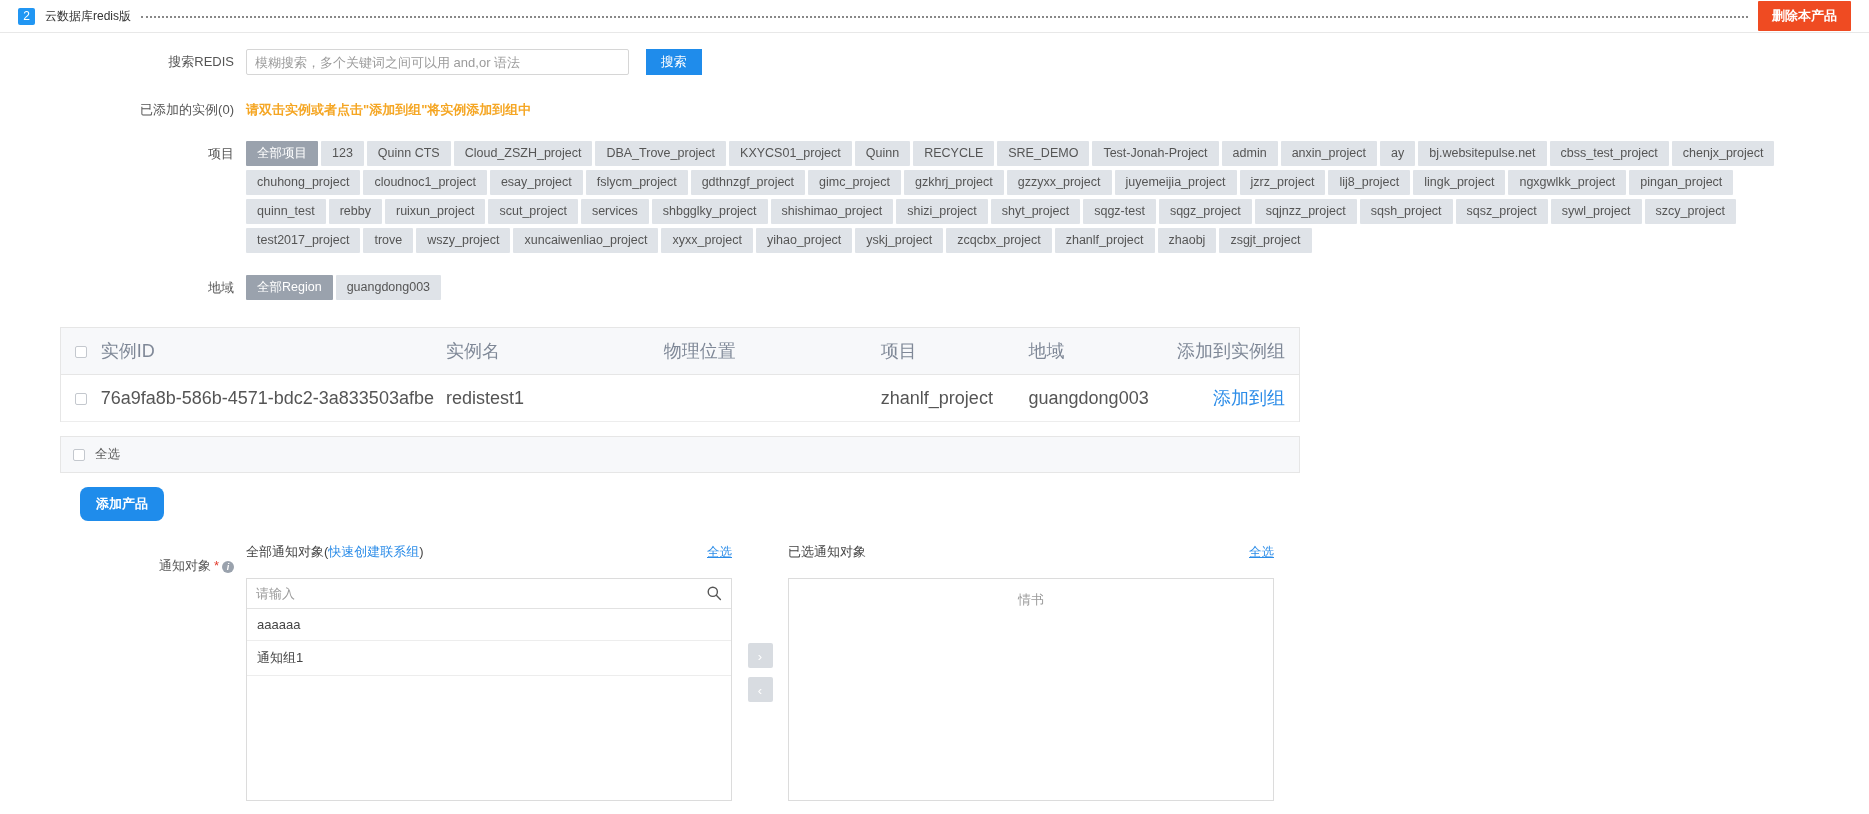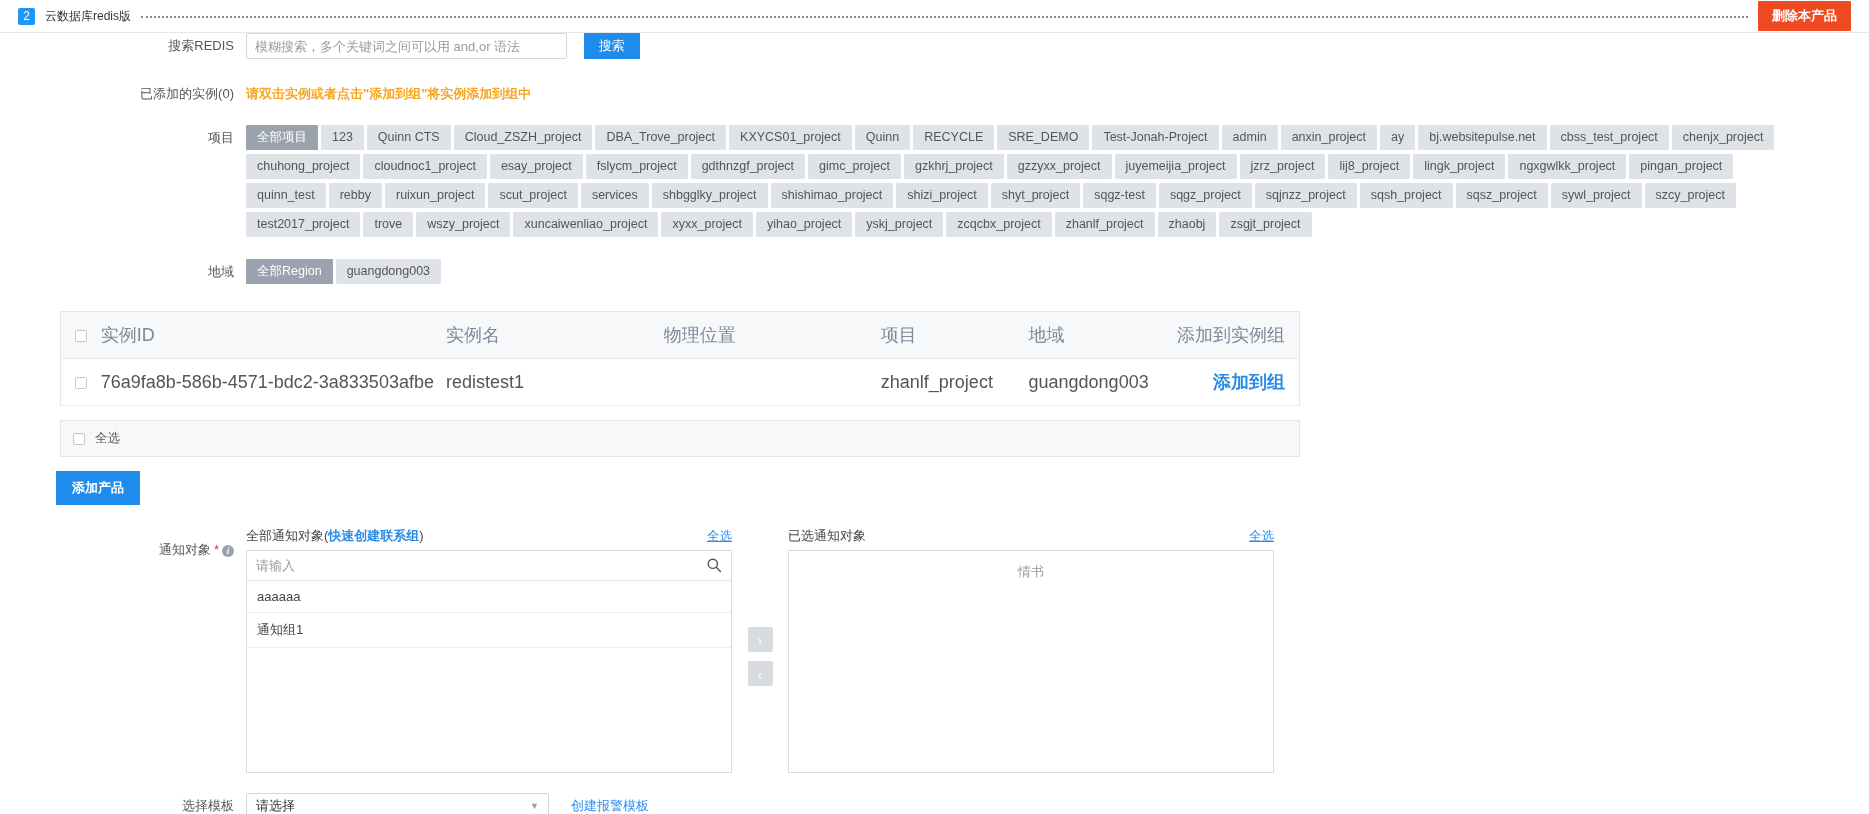--- a/index.html
+++ b/index.html
@@ -61,35 +61,36 @@
   }
   .header-sep {
     border-bottom: 1px solid #e8e8e8;
     margin: 0;
   }
 
   
   .form-row {
     display: flex;
     align-items: flex-start;
+    margin-top: 16px;
   }
   .row-label {
     width: 246px;
     text-align: right;
     padding-right: 12px;
     font-size: 13px;
     color: #555;
     flex: 0 0 246px;
     line-height: 26px;
   }
   .row-body { flex: 1 1 auto; min-width: 0; }
 
   
   .search-input {
-    width: 321px;
+    width: 383px;
     height: 26px;
     border: 1px solid #d6d6d6;
     padding: 0 8px;
     font-family: inherit;
     font-size: 13px;
     color: #a21caf;
     outline: none;
     border-radius: 2px;
     vertical-align: top;
   }
@@ -166,21 +167,21 @@
     color: #555;
     border-bottom: 1px solid #ededed;
     white-space: nowrap;
   }
   .col-check { width: 34px; text-align: center !important; padding-left: 12px !important; }
   .col-name  { width: 230px; }
   .col-loc   { width: 230px; }
   .col-proj  { width: 150px; }
   .col-reg   { width: 150px; }
   .col-add   { width: 110px; text-align: right !important; padding-right: 14px !important; }
-  .link-blue { color: #2b8ce8; cursor: pointer; font-weight: bold; }
+  .link-blue { color: #2b8ce8; cursor: pointer; }
 
   .cbox {
     width: 12px; height: 12px;
     border: 1px solid #c4c8ce;
     background: #fff;
     display: inline-block;
     vertical-align: middle;
     border-radius: 2px;
     cursor: pointer;
   }
@@ -193,31 +194,31 @@
     padding: 9px 12px;
     font-size: 12.5px;
     color: #555;
     display: flex;
     align-items: center;
     gap: 10px;
     margin-top: 14px;
   }
 
   .add-product-btn {
-    margin-left: 56px;
+    margin-left: 80px;
     margin-top: 14px;
     background: #1f8ceb;
     color: #fff;
     border: none;
     font-family: inherit;
     font-size: 13px;
     font-weight: bold;
     padding: 8px 16px;
     cursor: pointer;
-    border-radius: 0;
+    border-radius: 8px;
   }
 
   
   .notify-row { margin-top: 22px; display: flex; align-items: flex-start; }
   .notify-label {
     width: 246px;
     flex: 0 0 246px;
     text-align: right;
     padding-right: 12px;
     font-size: 13px;
@@ -244,21 +245,21 @@
     display: flex;
     align-items: flex-start;
   }
   .panel { width: 486px; }
   .panel-head {
     display: flex;
     justify-content: space-between;
     align-items: baseline;
     font-size: 13px;
     color: #444;
-    margin-bottom: 5px;
+    margin-bottom: 17px;
   }
   .panel-head .sel-all {
     color: #2b8ce8;
     text-decoration: underline;
     cursor: pointer;
     font-size: 12.5px;
   }
   .panel-box {
     border: 1px solid #dcdcdc;
     background: #fff;

